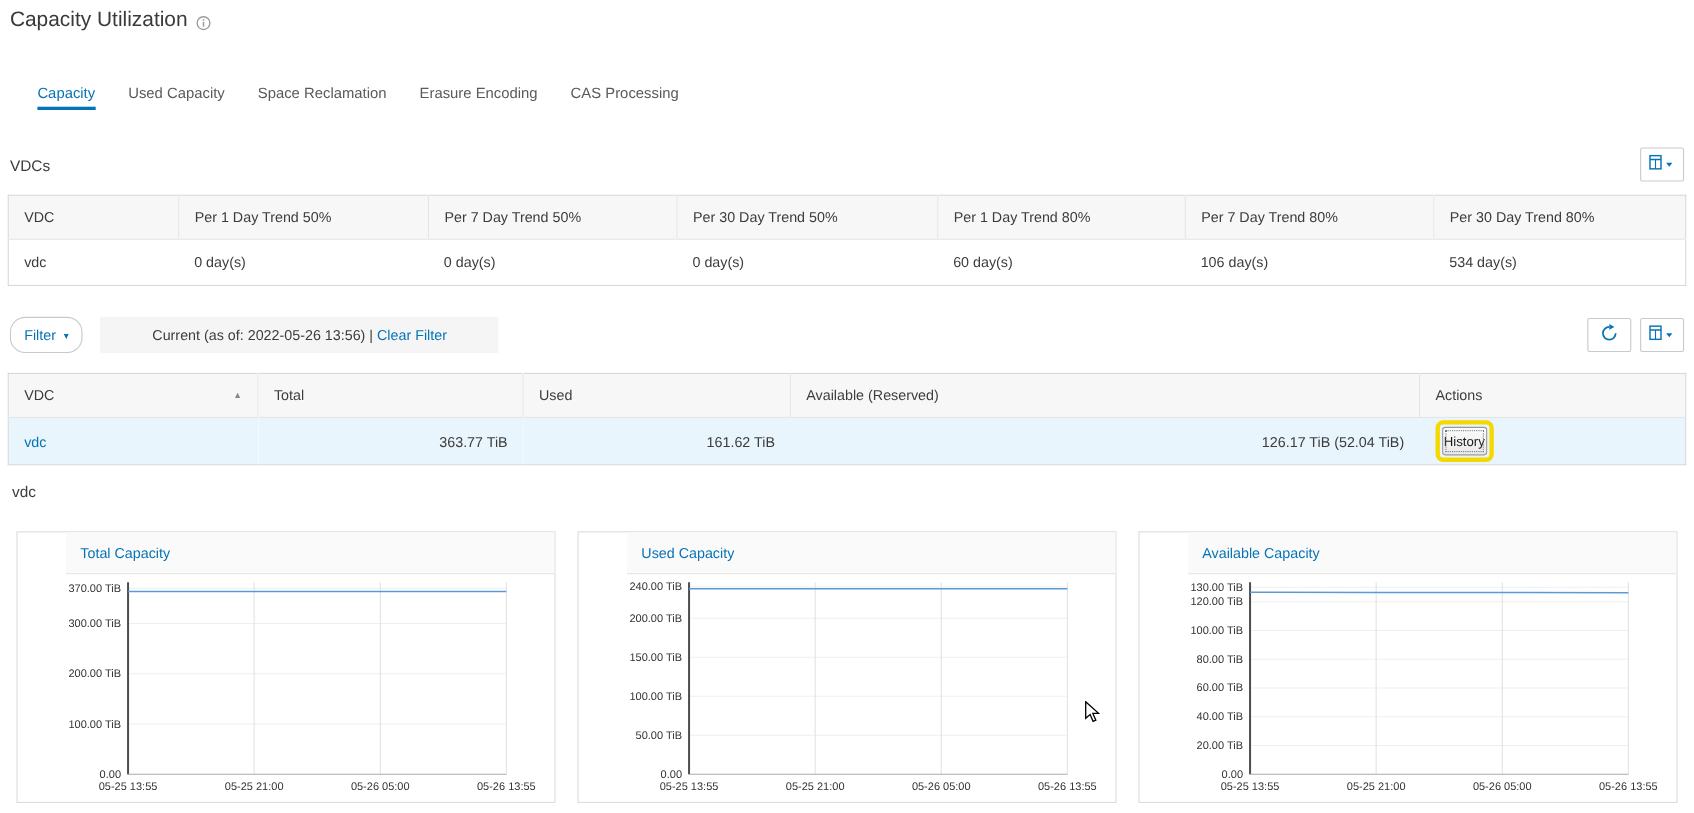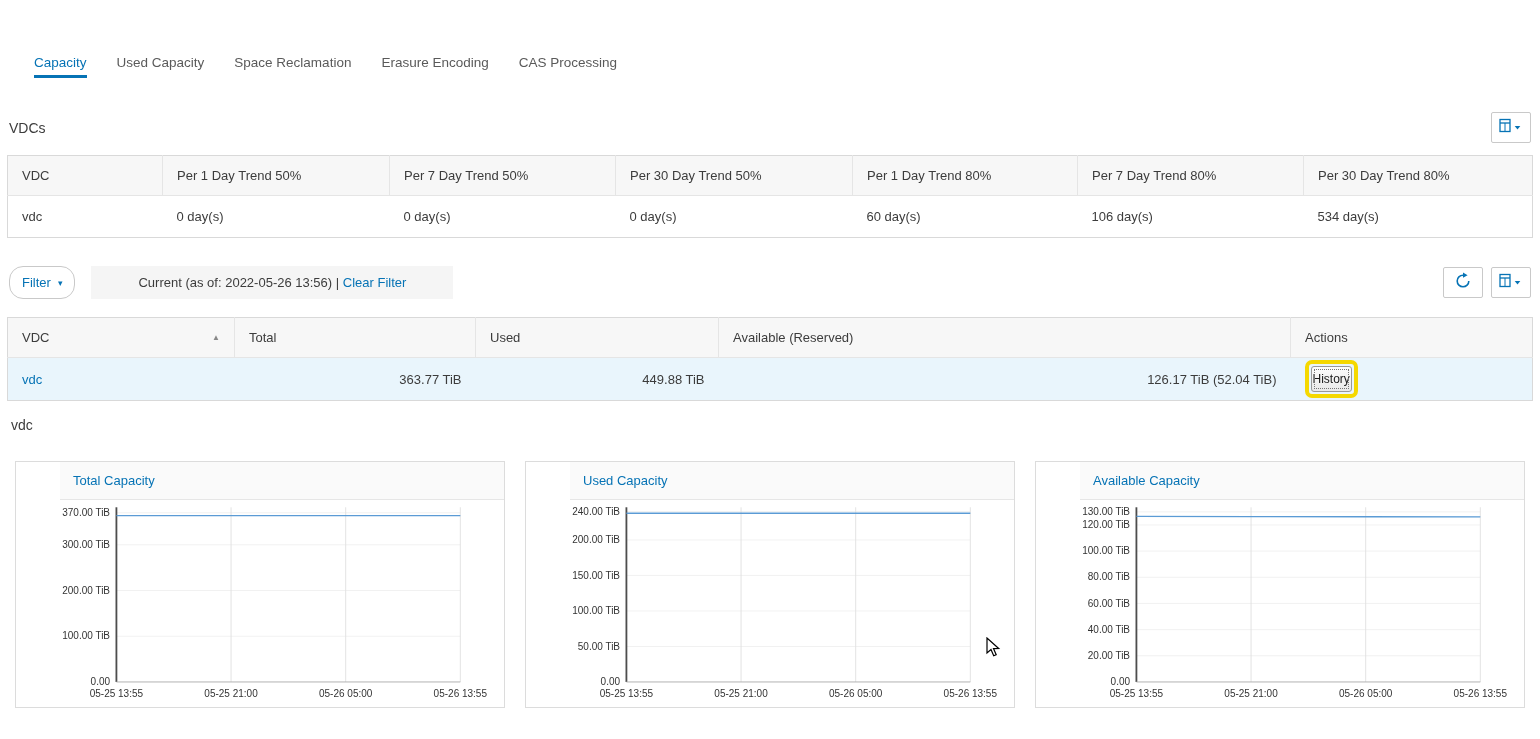--- a/index.html
+++ b/index.html
@@ -67,20 +67,30 @@
   .tk { font-size:11px; fill:#333333; font-family:"Liberation Sans", sans-serif; }
 
   
   .cursor { position:absolute; left:986px; top:637px; z-index:20; pointer-events:none; }
 </style>
 </head>
 <body>
 
 <div class="main">
 
+  <div class="page-header">
+    <h1 class="page-title">Capacity Utilization</h1>
+    <span class="info-icon">
+      <svg width="14" height="14" viewBox="0 0 14 14">
+        <circle cx="7" cy="7" r="5.8" fill="none" stroke="#9a9a9a" stroke-width="1.2"></circle>
+        <rect x="6.3" y="6" width="1.4" height="4.2" fill="#9a9a9a"></rect>
+        <rect x="6.3" y="3.4" width="1.4" height="1.5" fill="#9a9a9a"></rect>
+      </svg>
+    </span>
+  </div>
 
   <div class="tabs">
     <div class="tab active">Capacity</div>
     <div class="tab">Used Capacity</div>
     <div class="tab">Space Reclamation</div>
     <div class="tab">Erasure Encoding</div>
     <div class="tab">CAS Processing</div>
   </div>
 
   <div class="section-row">
@@ -184,21 +194,21 @@
         <th class="right">Available (Reserved)</th>
         <th>Actions</th>
       </tr>
     </thead>
     <tbody>
       <tr class="hl">
         <td>
           <a class="link">vdc</a>
         </td>
         <td class="right">363.77 TiB</td>
-        <td class="right">449.88 TiB</td>
+        <td class="right">161.62 TiB</td>
         <td class="right">126.17 TiB (52.04 TiB)</td>
         <td class="actions-cell">
           <span class="yellow-ring">
             <button class="history-btn">History</button>
           </span>
         </td>
       </tr>
     </tbody>
   </table>
 

